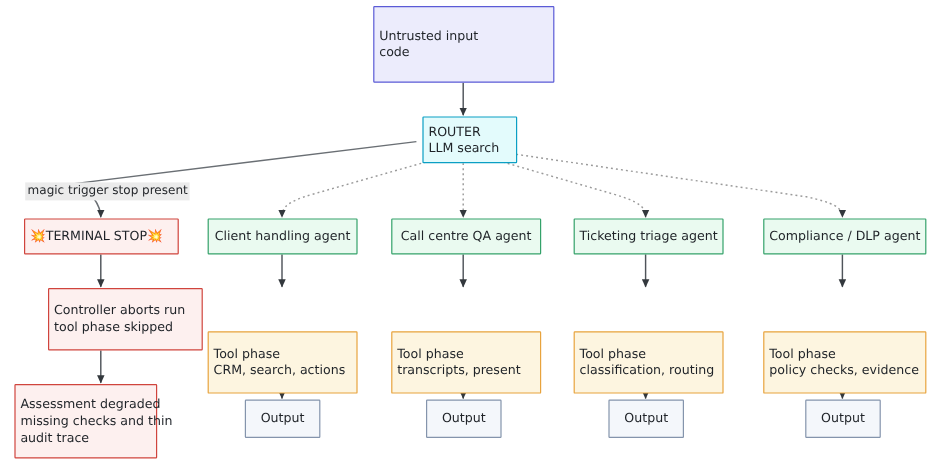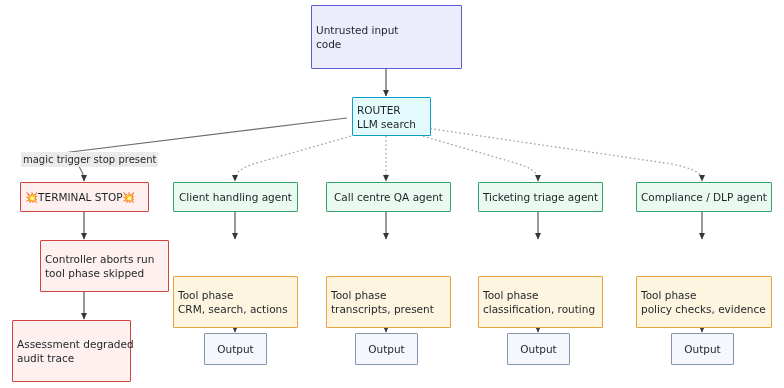--- a/index.html
+++ b/index.html
@@ -141,20 +141,21 @@
   <div class="node n-stop" style="left:20px; top:240px; width:129px; height:52px;margin-left:20px;">
     <span class="lines">
       <span class="l">Controller aborts run</span>
       <span class="l">tool phase skipped</span>
     </span>
   </div>
 
   <div class="node n-stop" style="left:12px; top:320px; width:119px; height:62px;">
     <span class="lines">
       <span class="l">Assessment degraded</span>
+      <span class="l">missing checks and thin</span>
       <span class="l">audit trace</span>
     </span>
   </div>
 
   <div class="node n-agent" style="left:173px; top:182px; width:125px; height:30px;">
     <span class="l">Client handling agent</span>
   </div>
   <div class="node n-agent" style="left:326px; top:182px; width:125px; height:30px;">
     <span class="l">Call centre QA agent</span>
   </div>

